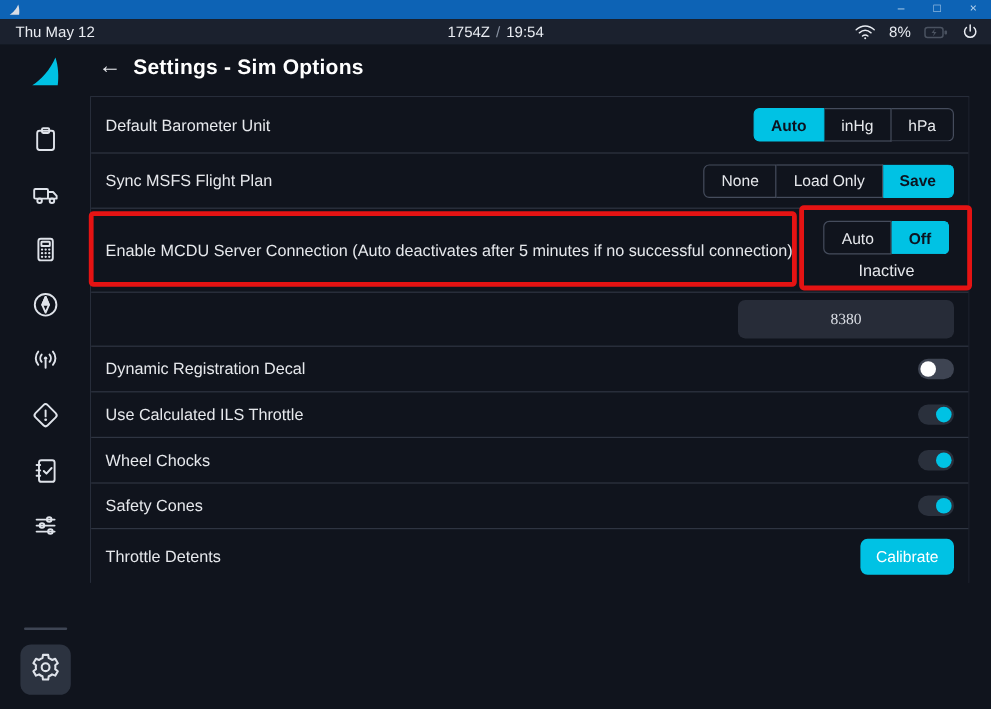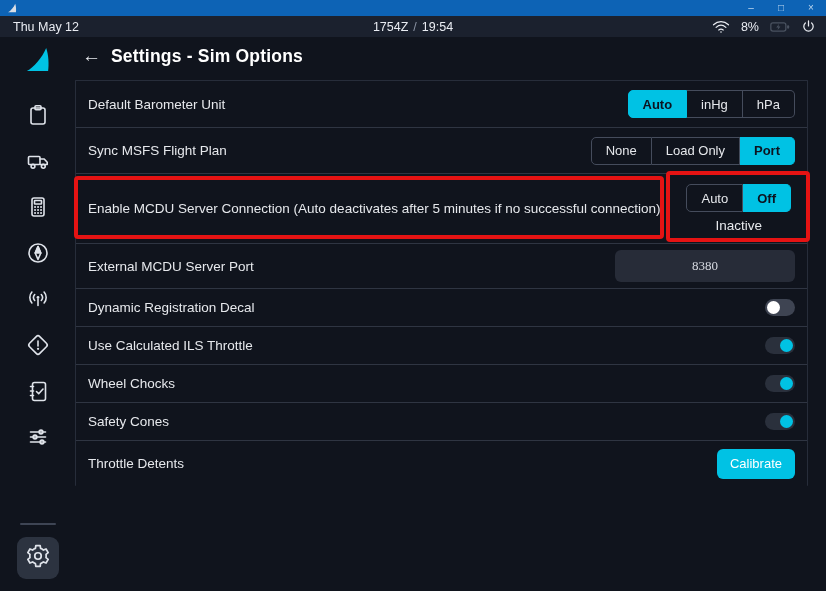--- a/index.html
+++ b/index.html
@@ -269,37 +269,36 @@
         <div class="seg-btn">inHg</div>
         <div class="seg-btn">hPa</div>
       </div>
     </div>
 
     <div class="srow h46">
       <span class="rlabel">Sync MSFS Flight Plan</span>
       <div class="rcontrol seg">
         <div class="seg-btn">None</div>
         <div class="seg-btn">Load Only</div>
-        <div class="seg-btn selected">Port</div>
+        <div class="seg-btn selected">Save</div>
       </div>
     </div>
 
     <div class="srow h70">
       <span class="rlabel" style="max-width:575px;">Enable MCDU Server Connection (Auto deactivates after 5 minutes if no successful connection)</span>
       <div class="mcdu-control">
         <div class="seg">
           <div class="seg-btn">Auto</div>
           <div class="seg-btn selected">Off</div>
         </div>
         <div class="mcdu-status">Inactive</div>
       </div>
     </div>
 
     <div class="srow h45">
-      <span class="rlabel">External MCDU Server Port</span>
       <div class="rcontrol">
         <div class="value-box">8380</div>
       </div>
     </div>
 
     <div class="srow h38">
       <span class="rlabel">Dynamic Registration Decal</span>
       <div class="rcontrol">
         <div class="toggle off">
             <div class="knob"></div>

